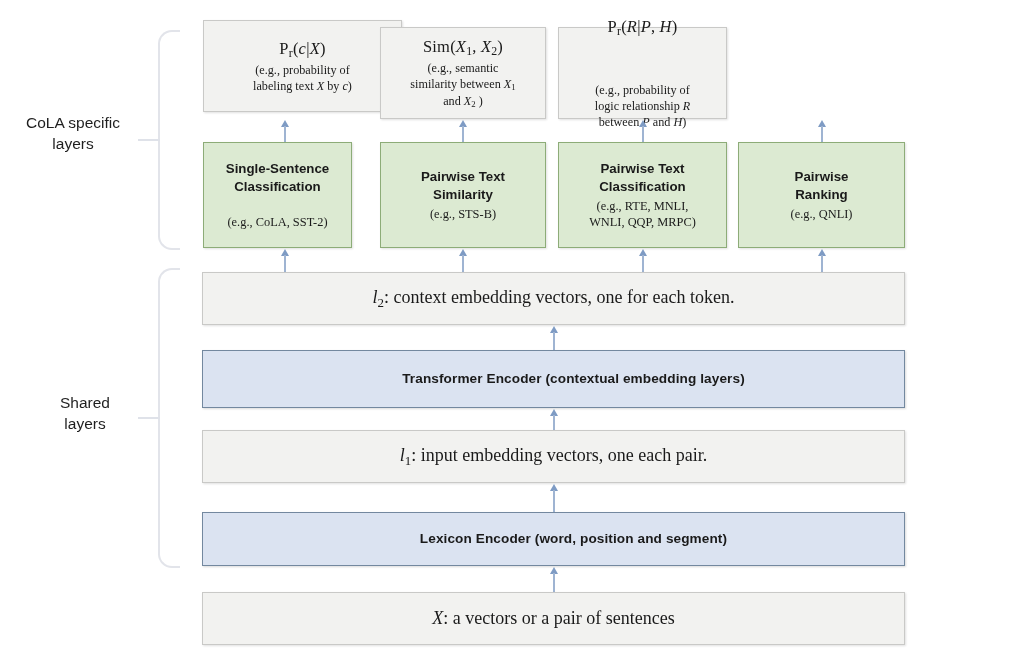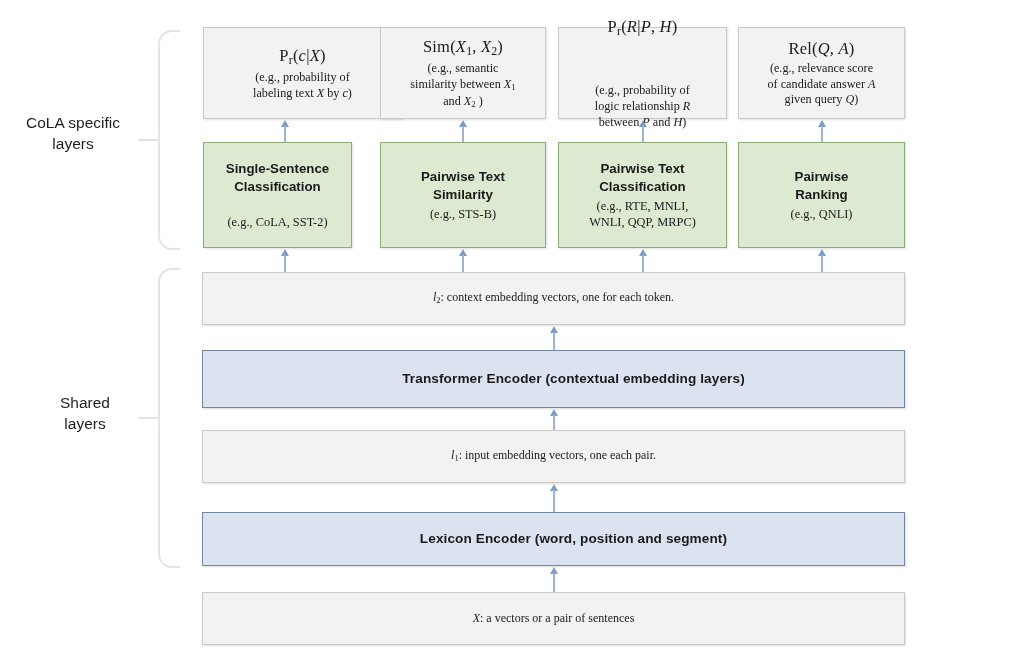--- a/index.html
+++ b/index.html
@@ -60,21 +60,21 @@
     line-height:1.35;
   }
   .green-sub{
     font-size:12.4px;
     font-family:"Liberation Serif", serif;
     line-height:1.3;
     margin-top:2px;
   }
 
   .shared-label-serif{
-    font-size:12px;
+    font-size:18px;
     font-family:"Liberation Serif", serif;
   }
   .shared-label-bold{
     font-size:13.6px;
     font-weight:bold;
     font-family:"Liberation Sans", sans-serif;
     letter-spacing:.1px;
     margin-left:40px;
   }
 
@@ -131,21 +131,21 @@
 
   <div class="brace" style="left:138px;top:268px;width:42px;height:300px;">
     <div class="bar"></div>
     <div class="nib"></div>
   </div>
   <div class="side-label" style="left:20px;top:393px;width:130px;">
     <div>Shared</div>
     <div>layers</div>
   </div>
 
-  <div class="box box-gray" style="left:203px;top:27px;width:199px;height:92px;">
+  <div class="box box-gray" style="left:203px;top:20px;width:199px;height:92px;">
     <div class="title-line">
       P<span class="sub">r</span>(<span class="it">c</span>|<span class="it">X</span>)
     </div>
     <div class="sub-line">
       (e.g., probability of<br>labeling text <span class="it">X</span> by <span class="it">c</span>)
     </div>
   </div>
 
   <div class="box box-gray" style="left:380px;top:27px;width:166px;height:92px;">
     <div class="title-line">
@@ -158,28 +158,20 @@
 
   <div class="box box-gray" style="left:558px;top:27px;width:169px;height:92px;gap:42px;">
     <div class="title-line">
       P<span class="sub">r</span>(<span class="it">R</span>|<span class="it">P</span>, <span class="it">H</span>)
     </div>
     <div class="sub-line">
       (e.g., probability of<br>logic relationship <span class="it">R</span><br>between <span class="it">P</span> and <span class="it">H</span>)
     </div>
   </div>
 
-  <div class="box box-gray" style="left:738px;top:27px;width:167px;height:92px;">
-    <div class="title-line">
-      Rel(<span class="it">Q</span>, <span class="it">A</span>)
-    </div>
-    <div class="sub-line">
-      (e.g., relevance score<br>of candidate answer <span class="it">A</span><br>given query <span class="it">Q</span>)
-    </div>
-  </div>
 
   <div class="arrow" style="left:279px;top:120px;width:12px;height:22px;">
     <div class="head"></div>
     <div class="shaft"></div>
   </div>
   <div class="arrow" style="left:457px;top:120px;width:12px;height:22px;">
     <div class="head"></div>
     <div class="shaft"></div>
   </div>
   <div class="arrow" style="left:637px;top:120px;width:12px;height:22px;">

